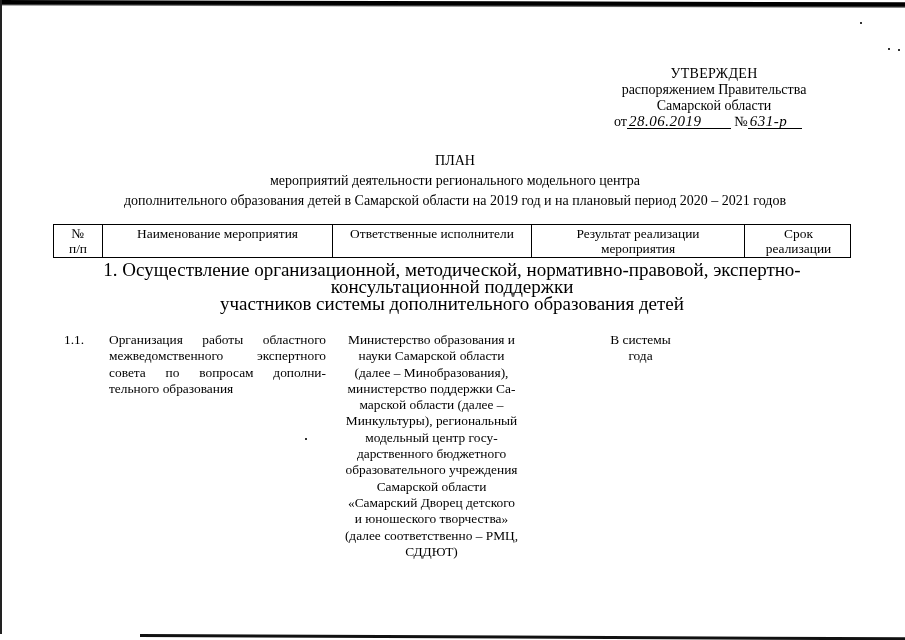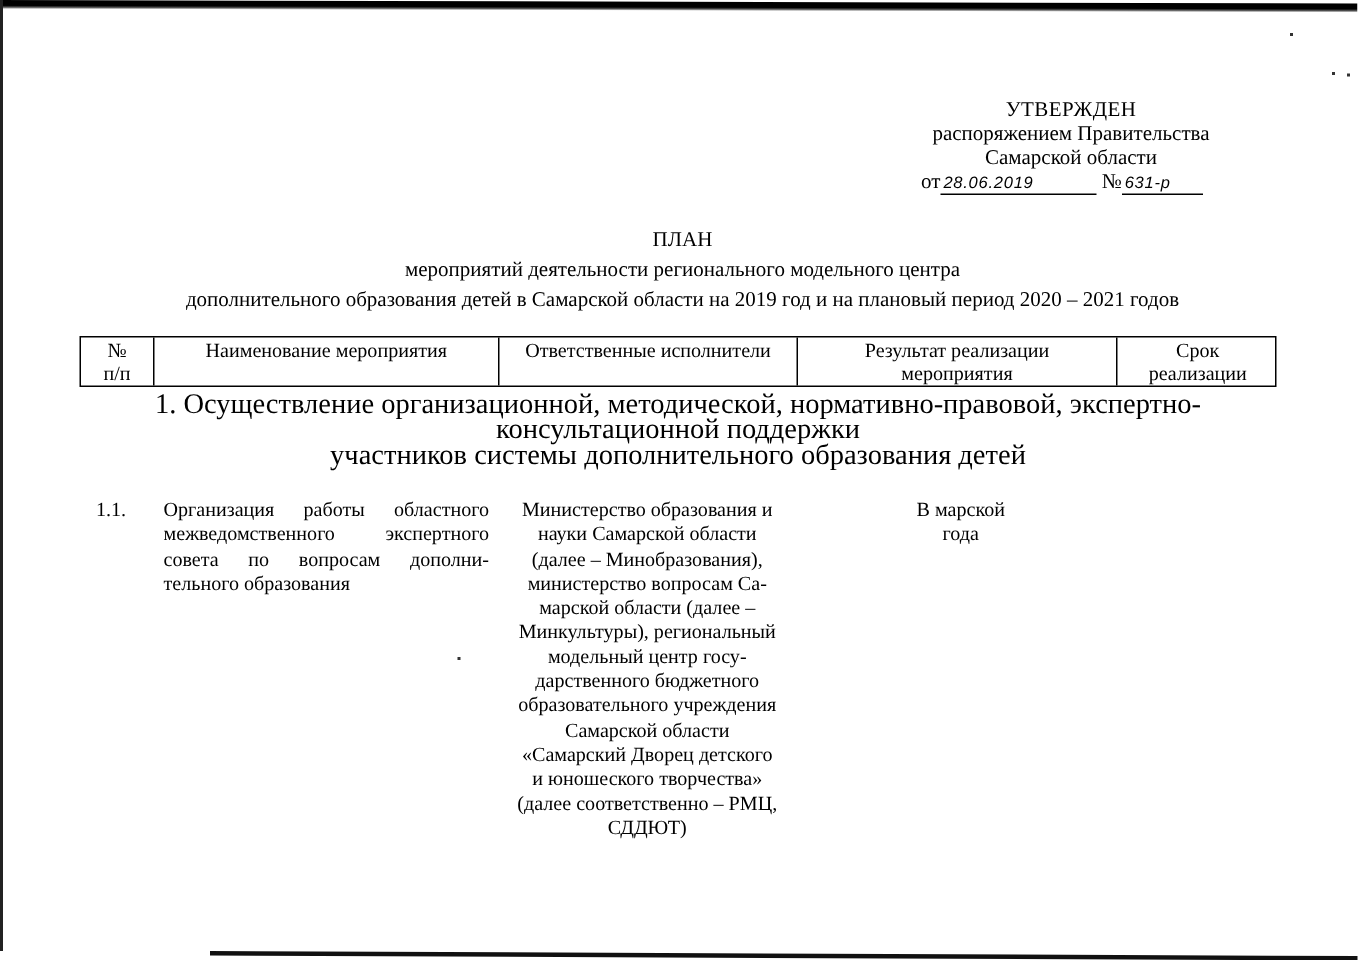--- a/index.html
+++ b/index.html
@@ -55,23 +55,23 @@
       font-size: 14px;
       line-height: 16px;
     }
     .approval .title { letter-spacing: 0.3px; }
     .approval .sig-line {
       text-align: left;
       margin-left: 10px;
       white-space: nowrap;
     }
     .handwritten {
-      font-family: Liberation Sans, sans-serif;
+      font-family: Liberation Serif, serif;
       font-style: italic;
-      font-size: 11px;
+      font-size: 15px;
       display: inline-block;
       border-bottom: 1px solid #000;
       line-height: 14px;
       padding: 0 2px;
       letter-spacing: 0.5px;
     }
     .hw-date { width: 100px; }
     .hw-num { width: 50px; }
 
     
@@ -206,30 +206,30 @@
     <div class="cell c-name">
       <span>Организация работы областного</span>
       <span>межведомственного экспертного</span>
       <span>совета по вопросам дополни-</span>
       <span class="last">тельного образования</span>
     </div>
     <div class="cell c-resp">
       <span>Министерство образования и</span>
       <span>науки Самарской области</span>
       <span>(далее – Минобразования),</span>
-      <span>министерство вопросам Са-</span>
+      <span>министерство поддержки Са-</span>
       <span>марской области (далее –</span>
       <span>Минкультуры), региональный</span>
       <span>модельный центр госу-</span>
       <span>дарственного бюджетного</span>
       <span>образовательного учреждения</span>
       <span>Самарской области</span>
       <span>«Самарский Дворец детского</span>
       <span>и юношеского творчества»</span>
       <span>(далее соответственно – РМЦ,</span>
       <span>СДДЮТ)</span>
     </div>
     <div class="cell c-term">
-      <div>В марской</div>
+      <div>В системы</div>
       <div>года</div>
     </div>
   </div>
 </div>
 
 </body></html>

